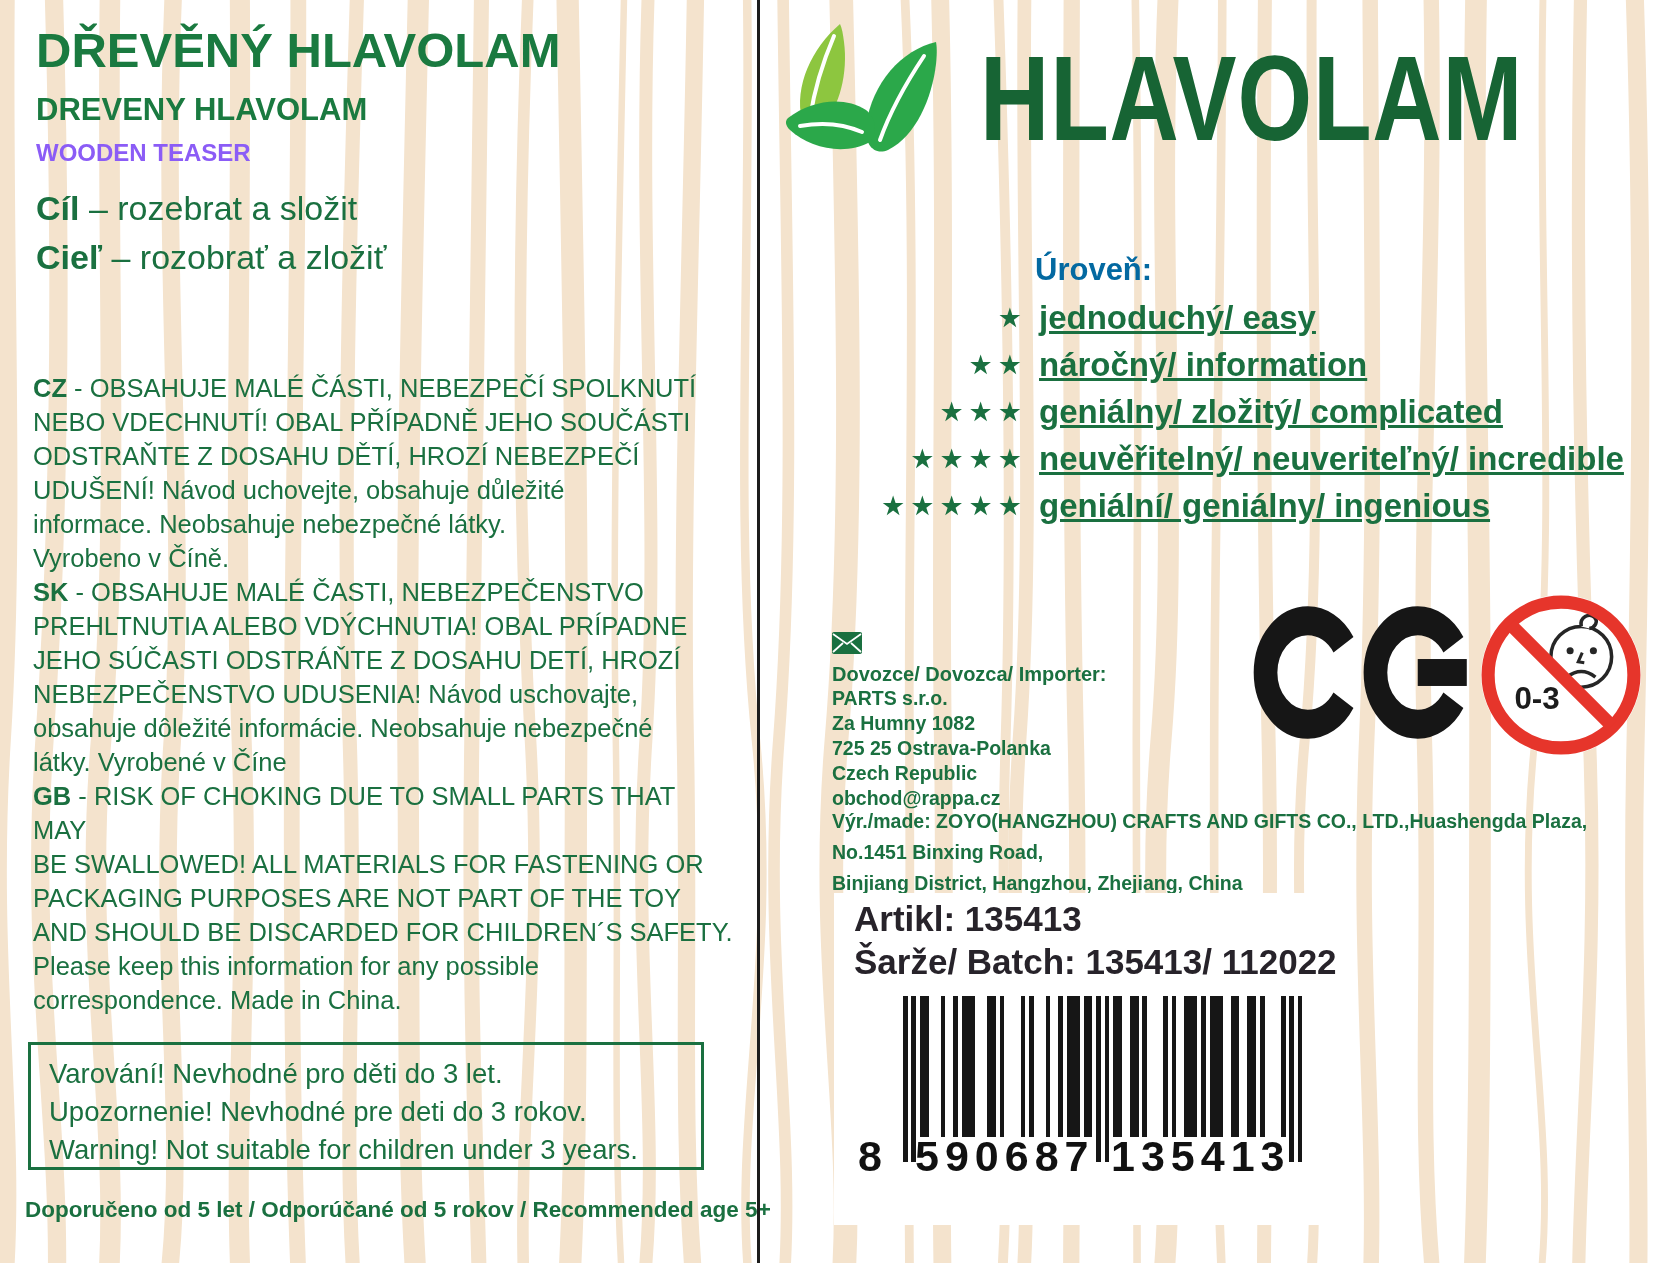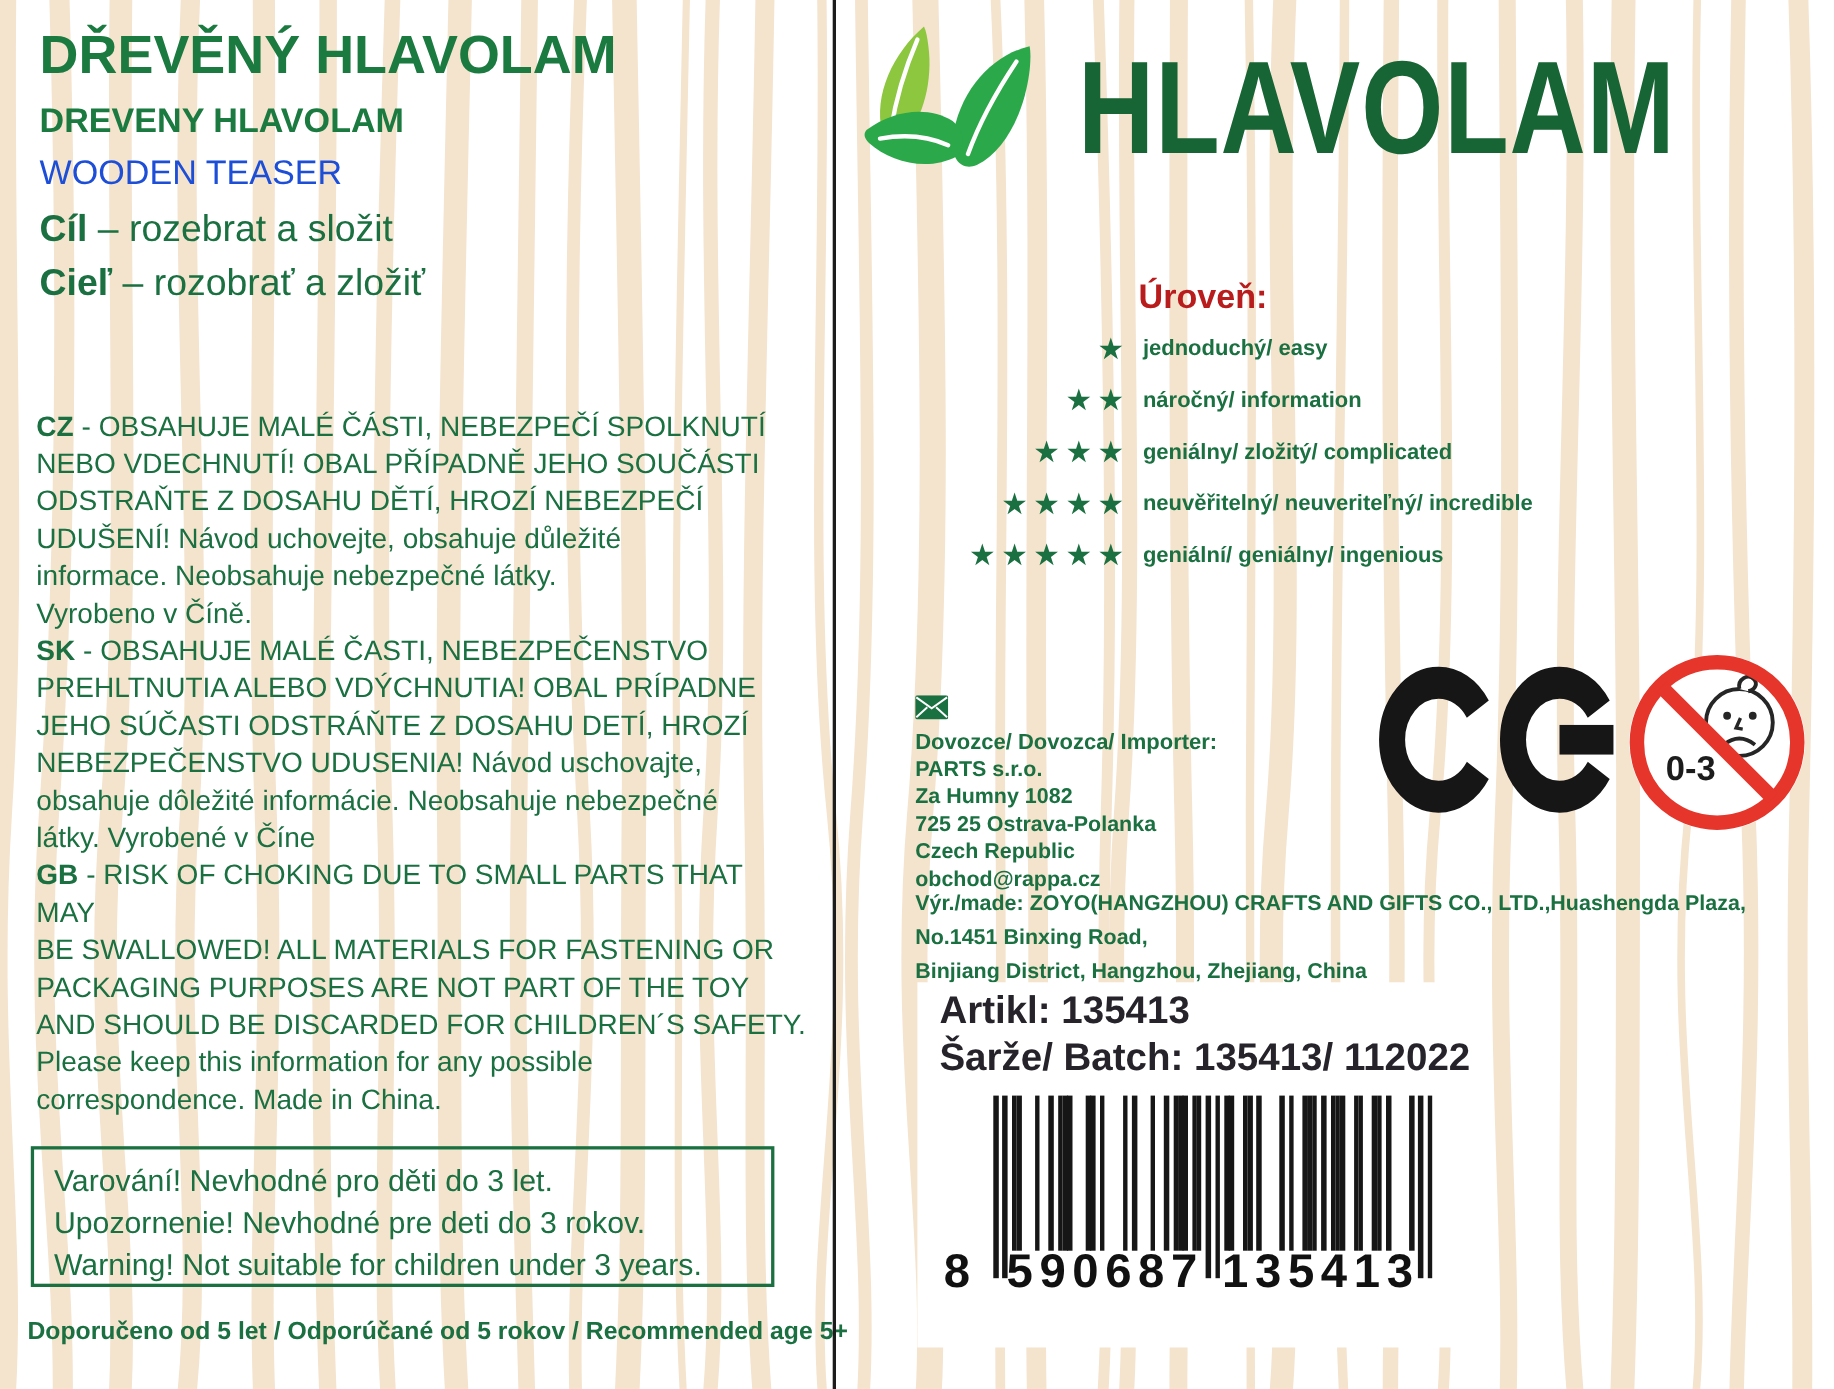--- a/index.html
+++ b/index.html
@@ -9,46 +9,46 @@
     font-family:"Liberation Sans", sans-serif;
     -webkit-font-smoothing:antialiased;
   }
   .abs{position:absolute;}
   #woodgrain{position:absolute;left:0;top:0;width:1667px;height:1263px;z-index:0;}
   .content{position:absolute;inset:0;z-index:1;}
 
   
   .title{left:36px;top:22px;font-size:49px;font-weight:800;color:#1a7a40;letter-spacing:0;}
   .sub1{left:36px;top:92px;font-size:31px;font-weight:800;color:#1a7a40;}
-  .sub2{left:36px;top:139px;font-size:31px;font-weight:400;color:#1d4ed8;}
+  .sub2{left:36px;top:139px;font-size:24px;font-weight:700;color:#8b5cf6;}
   .goal{font-size:34px;color:#1a7040;}
   .goal b{font-weight:800;text-align:right;}
   .goal1{left:36px;top:189px;}
   .goal2{left:36px;top:238px;}
   .bodytext{left:33px;top:371px;width:700px;color:#1a7040;font-size:25.5px;line-height:34px;}
   .bodytext p{margin:0;white-space:pre-line;}
   .bodytext b{font-weight:800;}
   .warnbox{left:28px;top:1042px;width:676px;height:128px;border:3px solid #1a7040;box-sizing:border-box;
     padding:10px 0 0 18px;}
   .warnbox div{font-size:27.5px;font-weight:400;color:#1a7040;line-height:38px;white-space:nowrap;}
   .ageline{left:25px;top:1197px;font-size:22.5px;font-weight:800;color:#1a7040;white-space:nowrap;}
 
   
   .divider{left:757px;top:0;width:3px;height:1263px;background:#1c1c1c;}
 
   
   .leaves{left:778px;top:20px;}
   .wordmark{left:980px;top:38px;font-size:120px;font-weight:800;color:#176434;line-height:1;
     transform:scaleX(.80);transform-origin:left top;white-space:nowrap;letter-spacing:1px;}
-  .uroven{left:1035px;top:252px;font-size:31px;font-weight:800;color:#b91c1c;}
+  .uroven{left:1035px;top:252px;font-size:31px;font-weight:800;color:#0369a1;}
   .levels{left:845px;top:294px;}
   .level-row{display:flex;align-items:center;height:47px;}
   .stars{width:182px;text-align:right;font-family:"DejaVu Sans",sans-serif;font-size:27px;color:#1a7040;
     letter-spacing:5px;margin-right:12px;}
-  .level-label{font-size:20px;font-weight:700;color:#1a7040;white-space:nowrap;}
+  .level-label{font-size:33px;font-weight:700;color:#1a7040;white-space:nowrap;text-decoration:underline;}
   .importer{left:832px;top:632px;color:#1a7040;}
   .importer .hdg{font-size:20px;font-weight:800;margin-top:5px;}
   .importer .ln{font-size:19.5px;font-weight:700;line-height:25px;}
   .made{left:832px;top:806px;width:770px;font-size:19.5px;font-weight:700;color:#1a7040;
     line-height:31px;white-space:pre-line;}
   .ce{left:1252px;top:600px;}
   .baby{left:1480px;top:594px;}
   .whitebox{left:834px;top:893px;width:506px;height:332px;background:#ffffff;}
   .artikl{left:854px;top:899px;font-size:35px;font-weight:800;color:#27232a;}
   .sarze{left:854px;top:942px;font-size:35px;font-weight:800;color:#27232a;}

